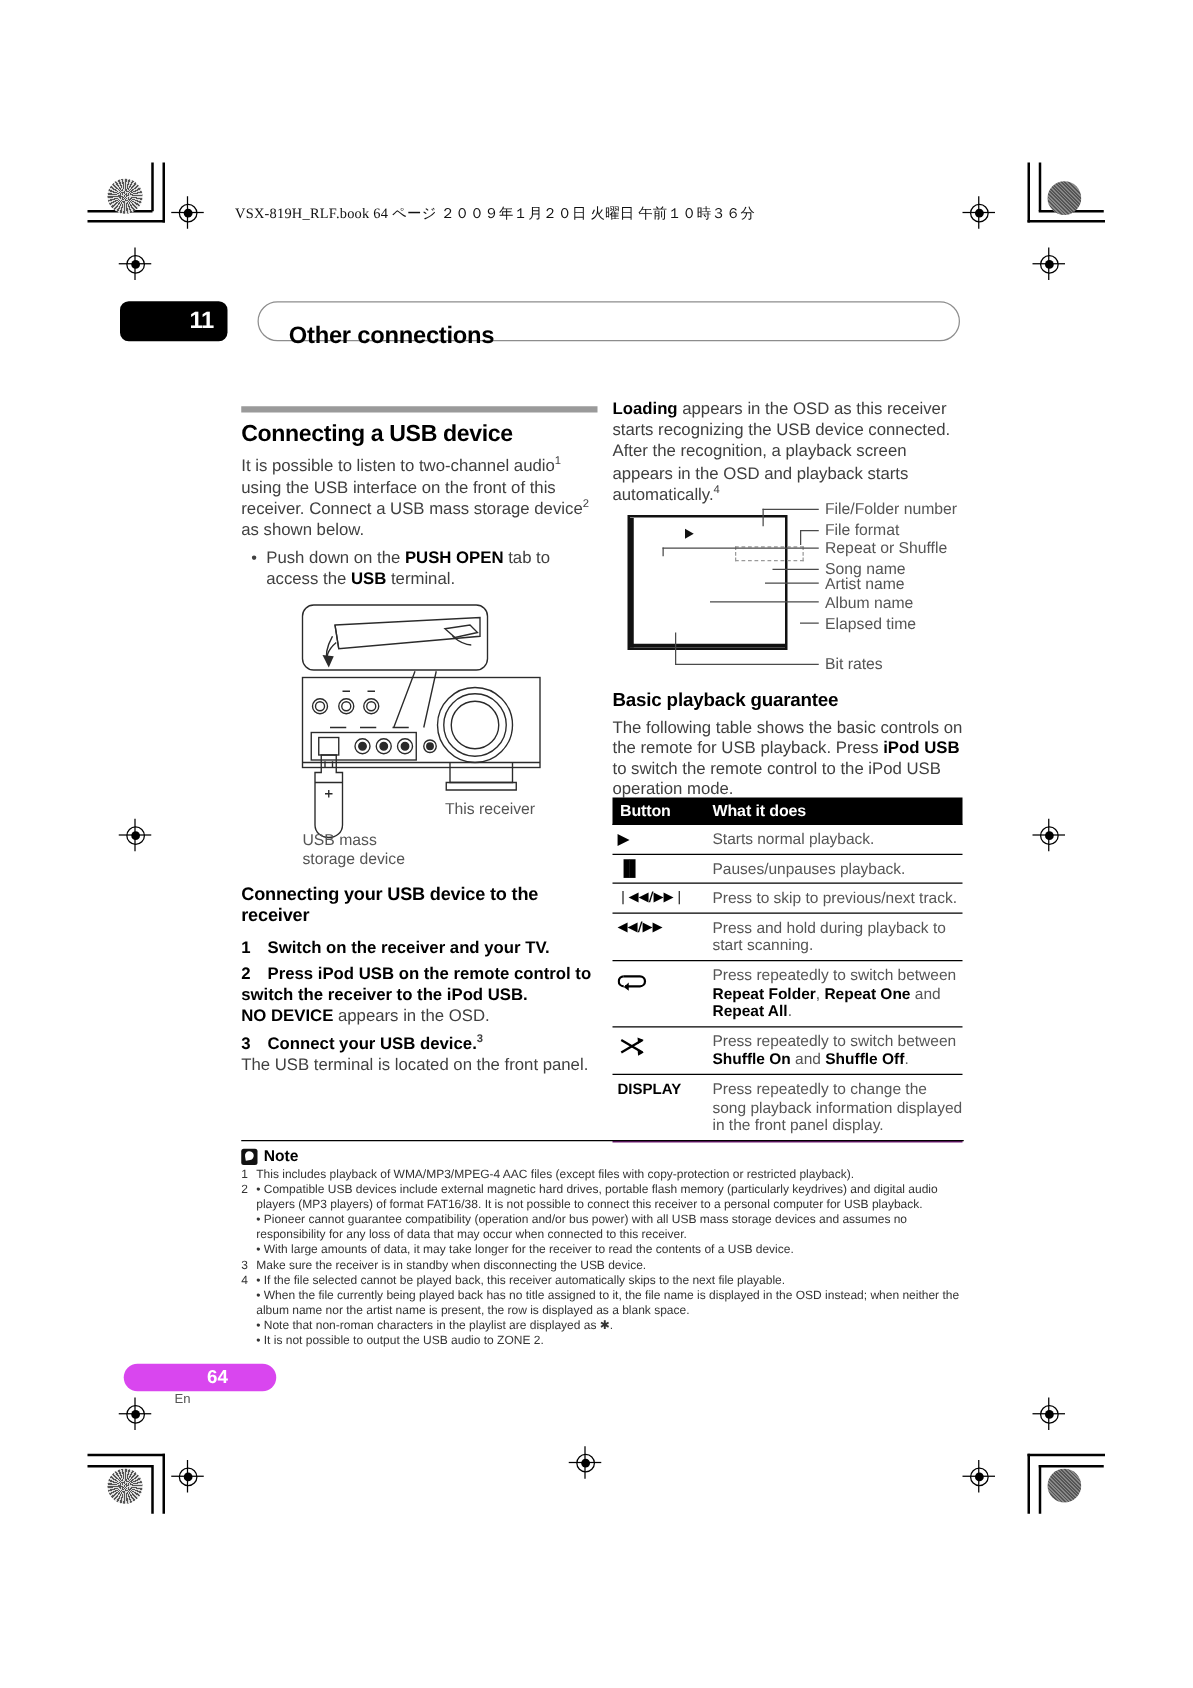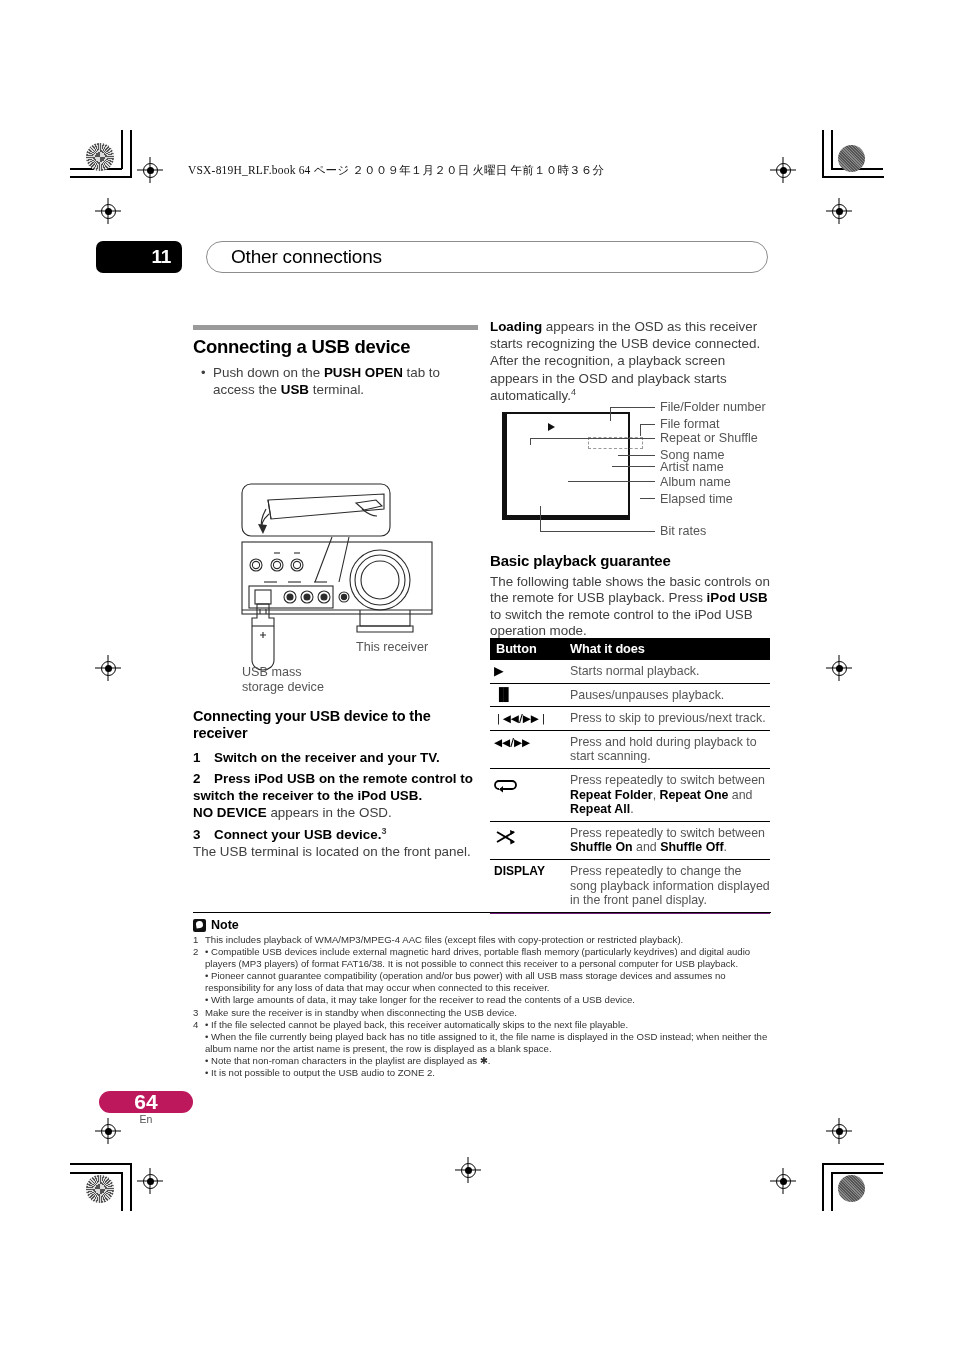--- a/index.html
+++ b/index.html
@@ -23,21 +23,21 @@
   .slug{position:absolute;left:188px;top:163px;font-size:11.5px;letter-spacing:.2px;
         font-family:"Liberation Serif","DejaVu Serif",serif;color:#111;white-space:nowrap;}
 
   
   .chaphead{position:absolute;left:96px;top:241px;width:672px;height:32px;}
   .chapnum{position:absolute;left:0;top:0;width:86px;height:32px;background:#000;
            border-radius:7px;color:#fff;font-weight:bold;font-size:19px;
            text-align:right;line-height:32px;padding-right:11px;box-sizing:border-box;letter-spacing:-.3px;}
   .chaptitle-wrap{position:absolute;left:110px;top:0;right:0;height:32px;
            border:1.6px solid #8d8d8d;border-radius:16px;box-sizing:border-box;}
-  .chaptitle{position:absolute;left:24px;top:4px;font-size:19px;font-weight:normal;letter-spacing:-.2px;color:#000;}
+  .chaptitle{position:absolute;left:24px;top:16px;font-size:19px;font-weight:bold;letter-spacing:-.2px;color:#000;}
 
   
   .colL{position:absolute;left:193px;top:325px;width:285px;}
   .colR{position:absolute;left:490px;top:318px;width:280px;}
 
   .rule{height:5px;background:#9a9a9a;margin-bottom:6px;}
   h2.h{font-size:18.5px;font-weight:bold;margin:0 0 6px 0;letter-spacing:-.3px;color:#000;line-height:1.18;}
   h3.h3{font-size:14.5px;font-weight:bold;margin:0 0 4px 0;letter-spacing:-.15px;color:#000;line-height:1.2;}
   p.body{font-size:13.4px;line-height:17.2px;margin:0 0 3px 0;color:#404040;}
   p.body b{color:#000;font-weight:bold;}
@@ -84,22 +84,22 @@
   .noterule{height:1px;background:#000;margin-bottom:5px;}
   .notehead{display:flex;align-items:center;gap:5px;margin-bottom:2px;}
   .noteicon{width:13px;height:13px;background:#111;border-radius:2px;position:relative;display:inline-block;}
   .noteicon:after{content:"";position:absolute;left:3px;top:2.5px;width:7px;height:7px;border-radius:50% 50% 50% 0;background:#fff;transform:rotate(-10deg);}
   .notetitle{font-size:12.5px;font-weight:bold;color:#000;}
   .nrow{font-size:9.6px;line-height:12.1px;color:#333;position:relative;padding-left:12px;}
   .nrow .num{position:absolute;left:0;top:0;width:10px;text-align:left;}
   .nsub{font-size:9.6px;line-height:12.1px;color:#333;padding-left:12px;}
 
   
-  .pnum{position:absolute;left:99px;top:1091px;width:94px;height:22px;background:#be185d;
-        border-radius:11px;color:#fff;font-weight:bold;font-size:21px;line-height:22px;text-align:center;}
+  .pnum{position:absolute;left:99px;top:1091px;width:94px;height:22px;background:#d946ef;
+        border-radius:11px;color:#fff;font-weight:bold;font-size:15px;line-height:22px;text-align:center;padding-left:28px;}
   .plang{position:absolute;left:99px;top:1113px;width:94px;text-align:center;font-size:10.5px;color:#555;}
 </style>
 </head>
 <body>
 
 <div class="pg">
 
   <div class="regline" style="left:70px;top:176px;width:62px;height:1.5px;"></div>
   <div class="regline" style="left:130px;top:130px;width:1.5px;height:48px;"></div>
   <div class="regline" style="left:121px;top:130px;width:1.5px;height:39px;"></div>
@@ -163,20 +163,21 @@
   <div class="chaphead">
     <div class="chapnum">11</div>
     <div class="chaptitle-wrap">
       <div class="chaptitle">Other connections</div>
     </div>
   </div>
 
   <div class="colL">
     <div class="rule"></div>
     <h2 class="h">Connecting a USB device</h2>
+    <p class="body"><span>It is possible to listen to two-channel audio</span><span class="sup">1</span><span> using the USB interface on the front of this receiver. Connect a USB mass storage device</span><span class="sup">2</span><span> as shown below.</span></p>
     <ul class="bul">
       <li><span>Push down on the </span><b>PUSH OPEN</b><span> tab to access the </span><b>USB</b><span> terminal.</span></li>
     </ul>
   </div>
 
   <div class="illus">
     <svg width="240" height="220" viewBox="0 0 240 220">
       <g fill="none" stroke="#2b2b2b" stroke-width="1.1">
 
         <rect x="6" y="6" width="148" height="52" rx="9"></rect>

